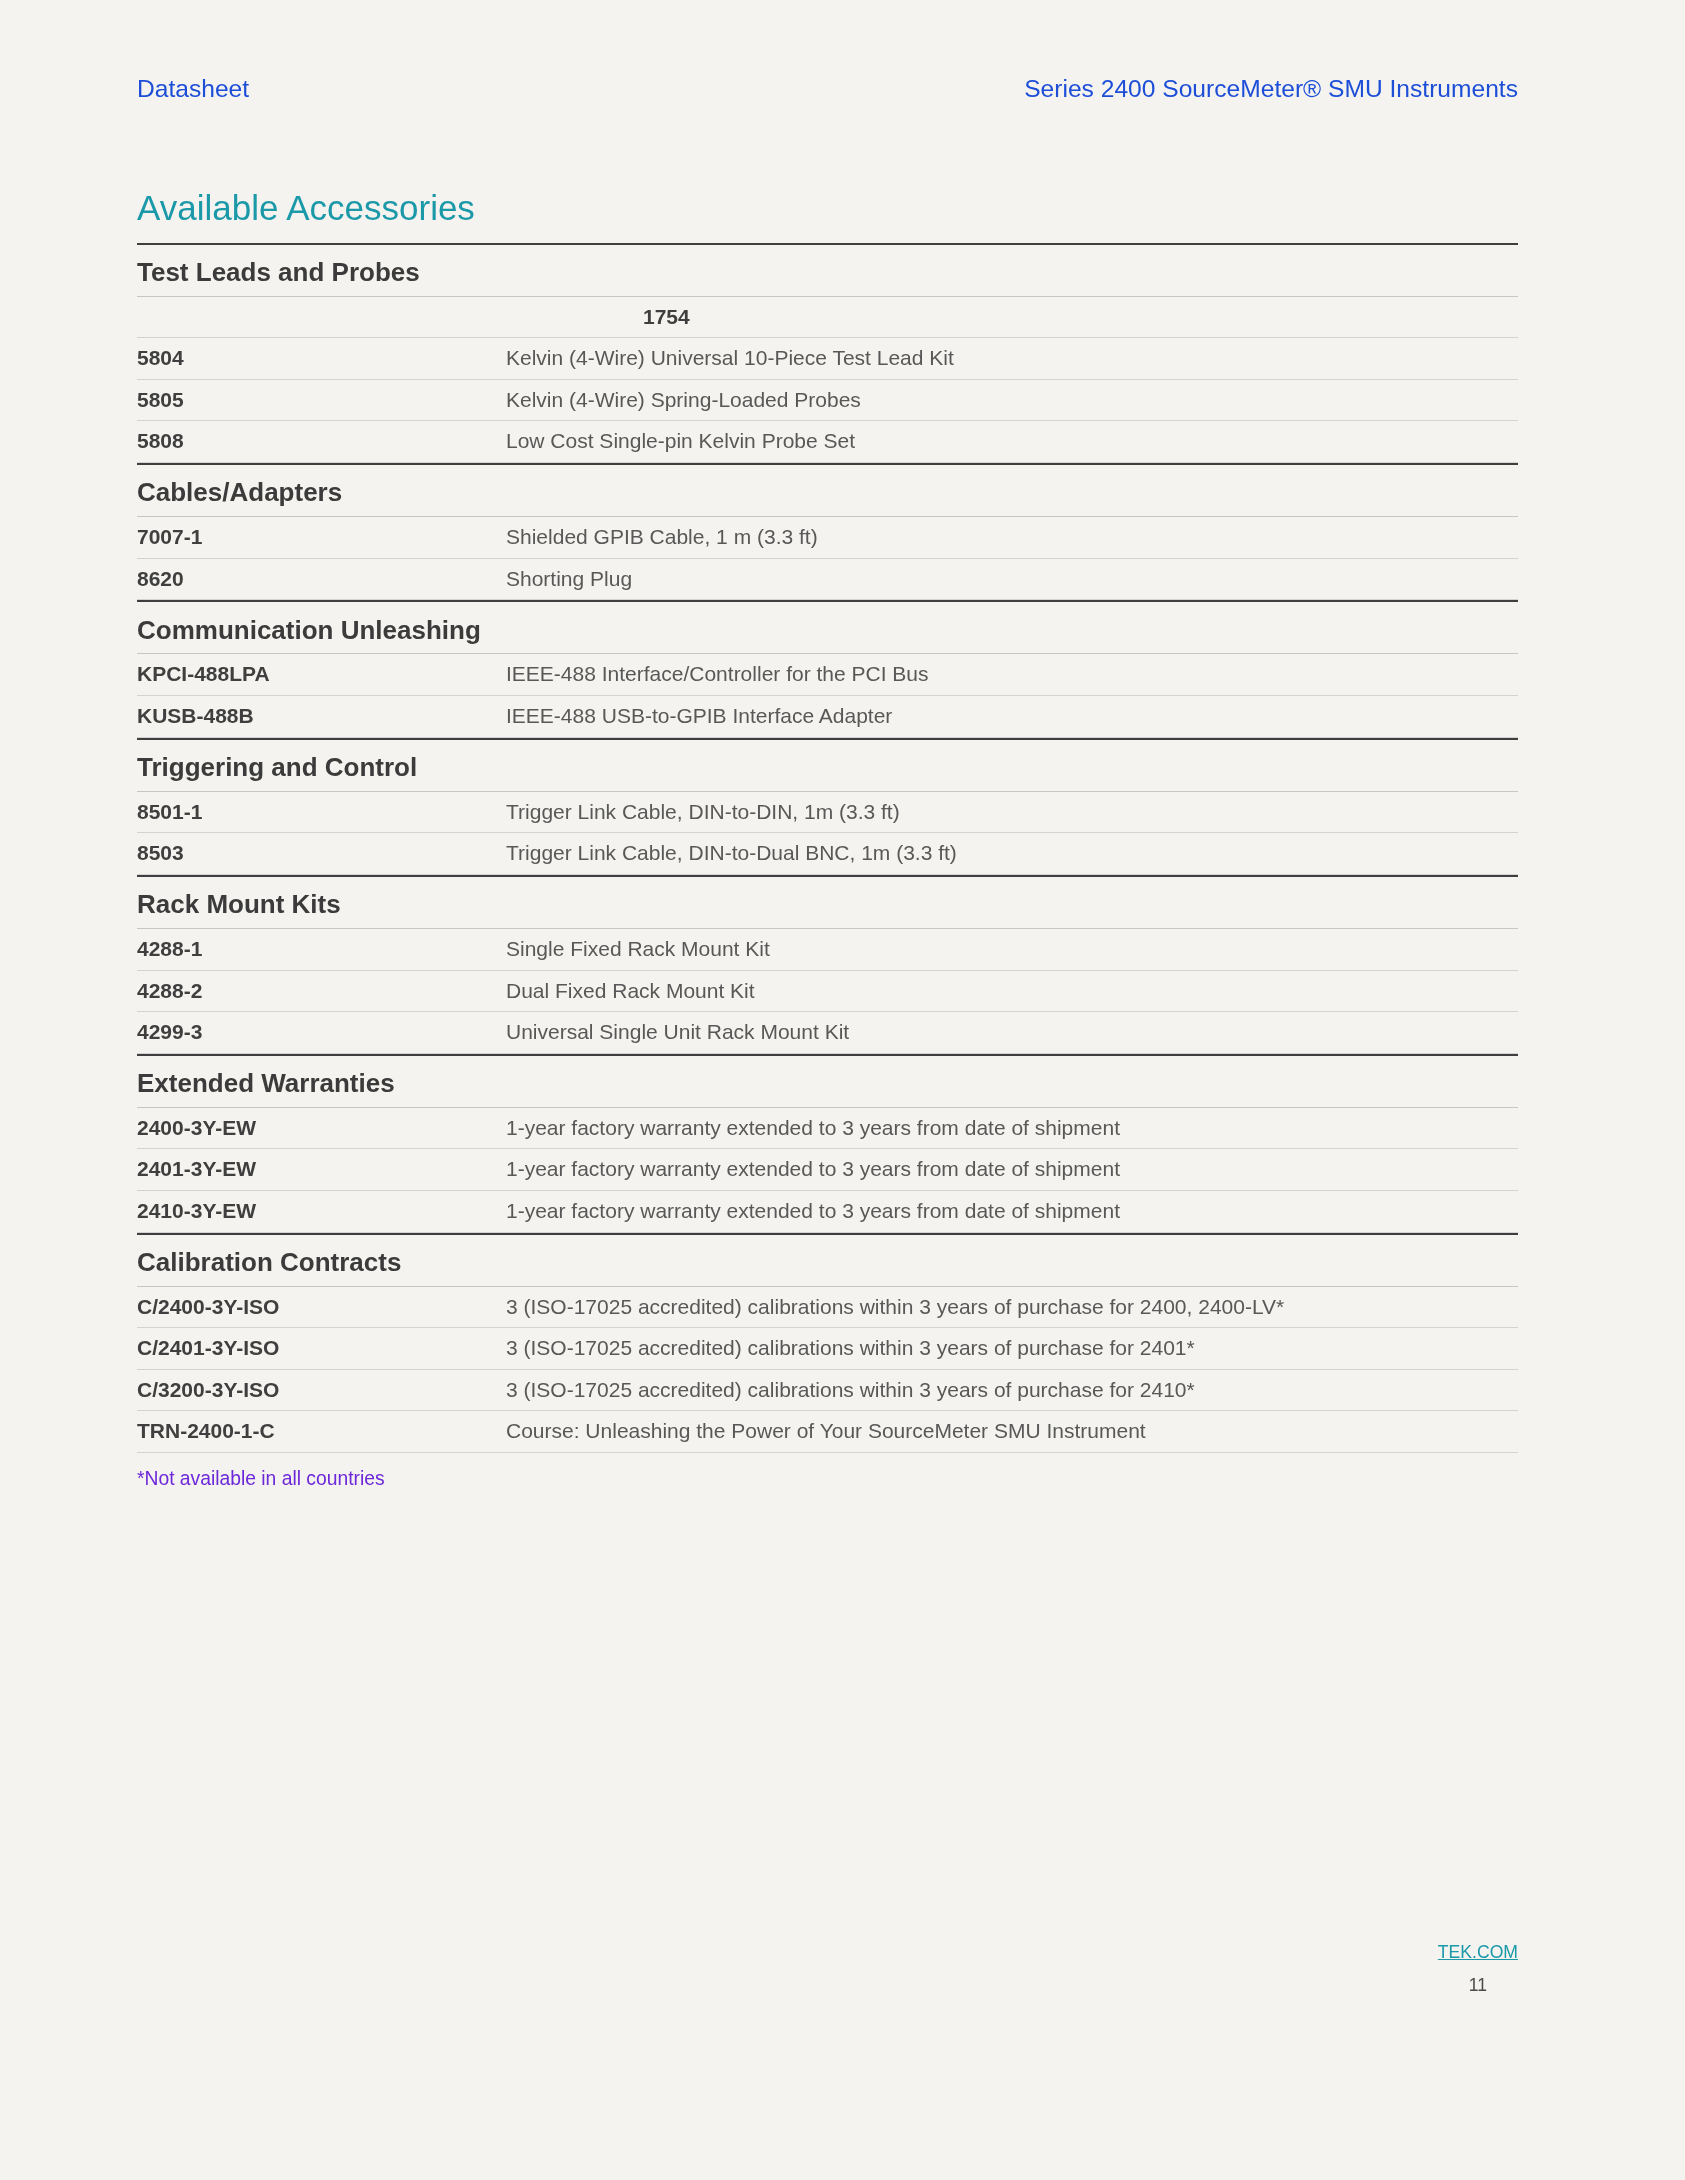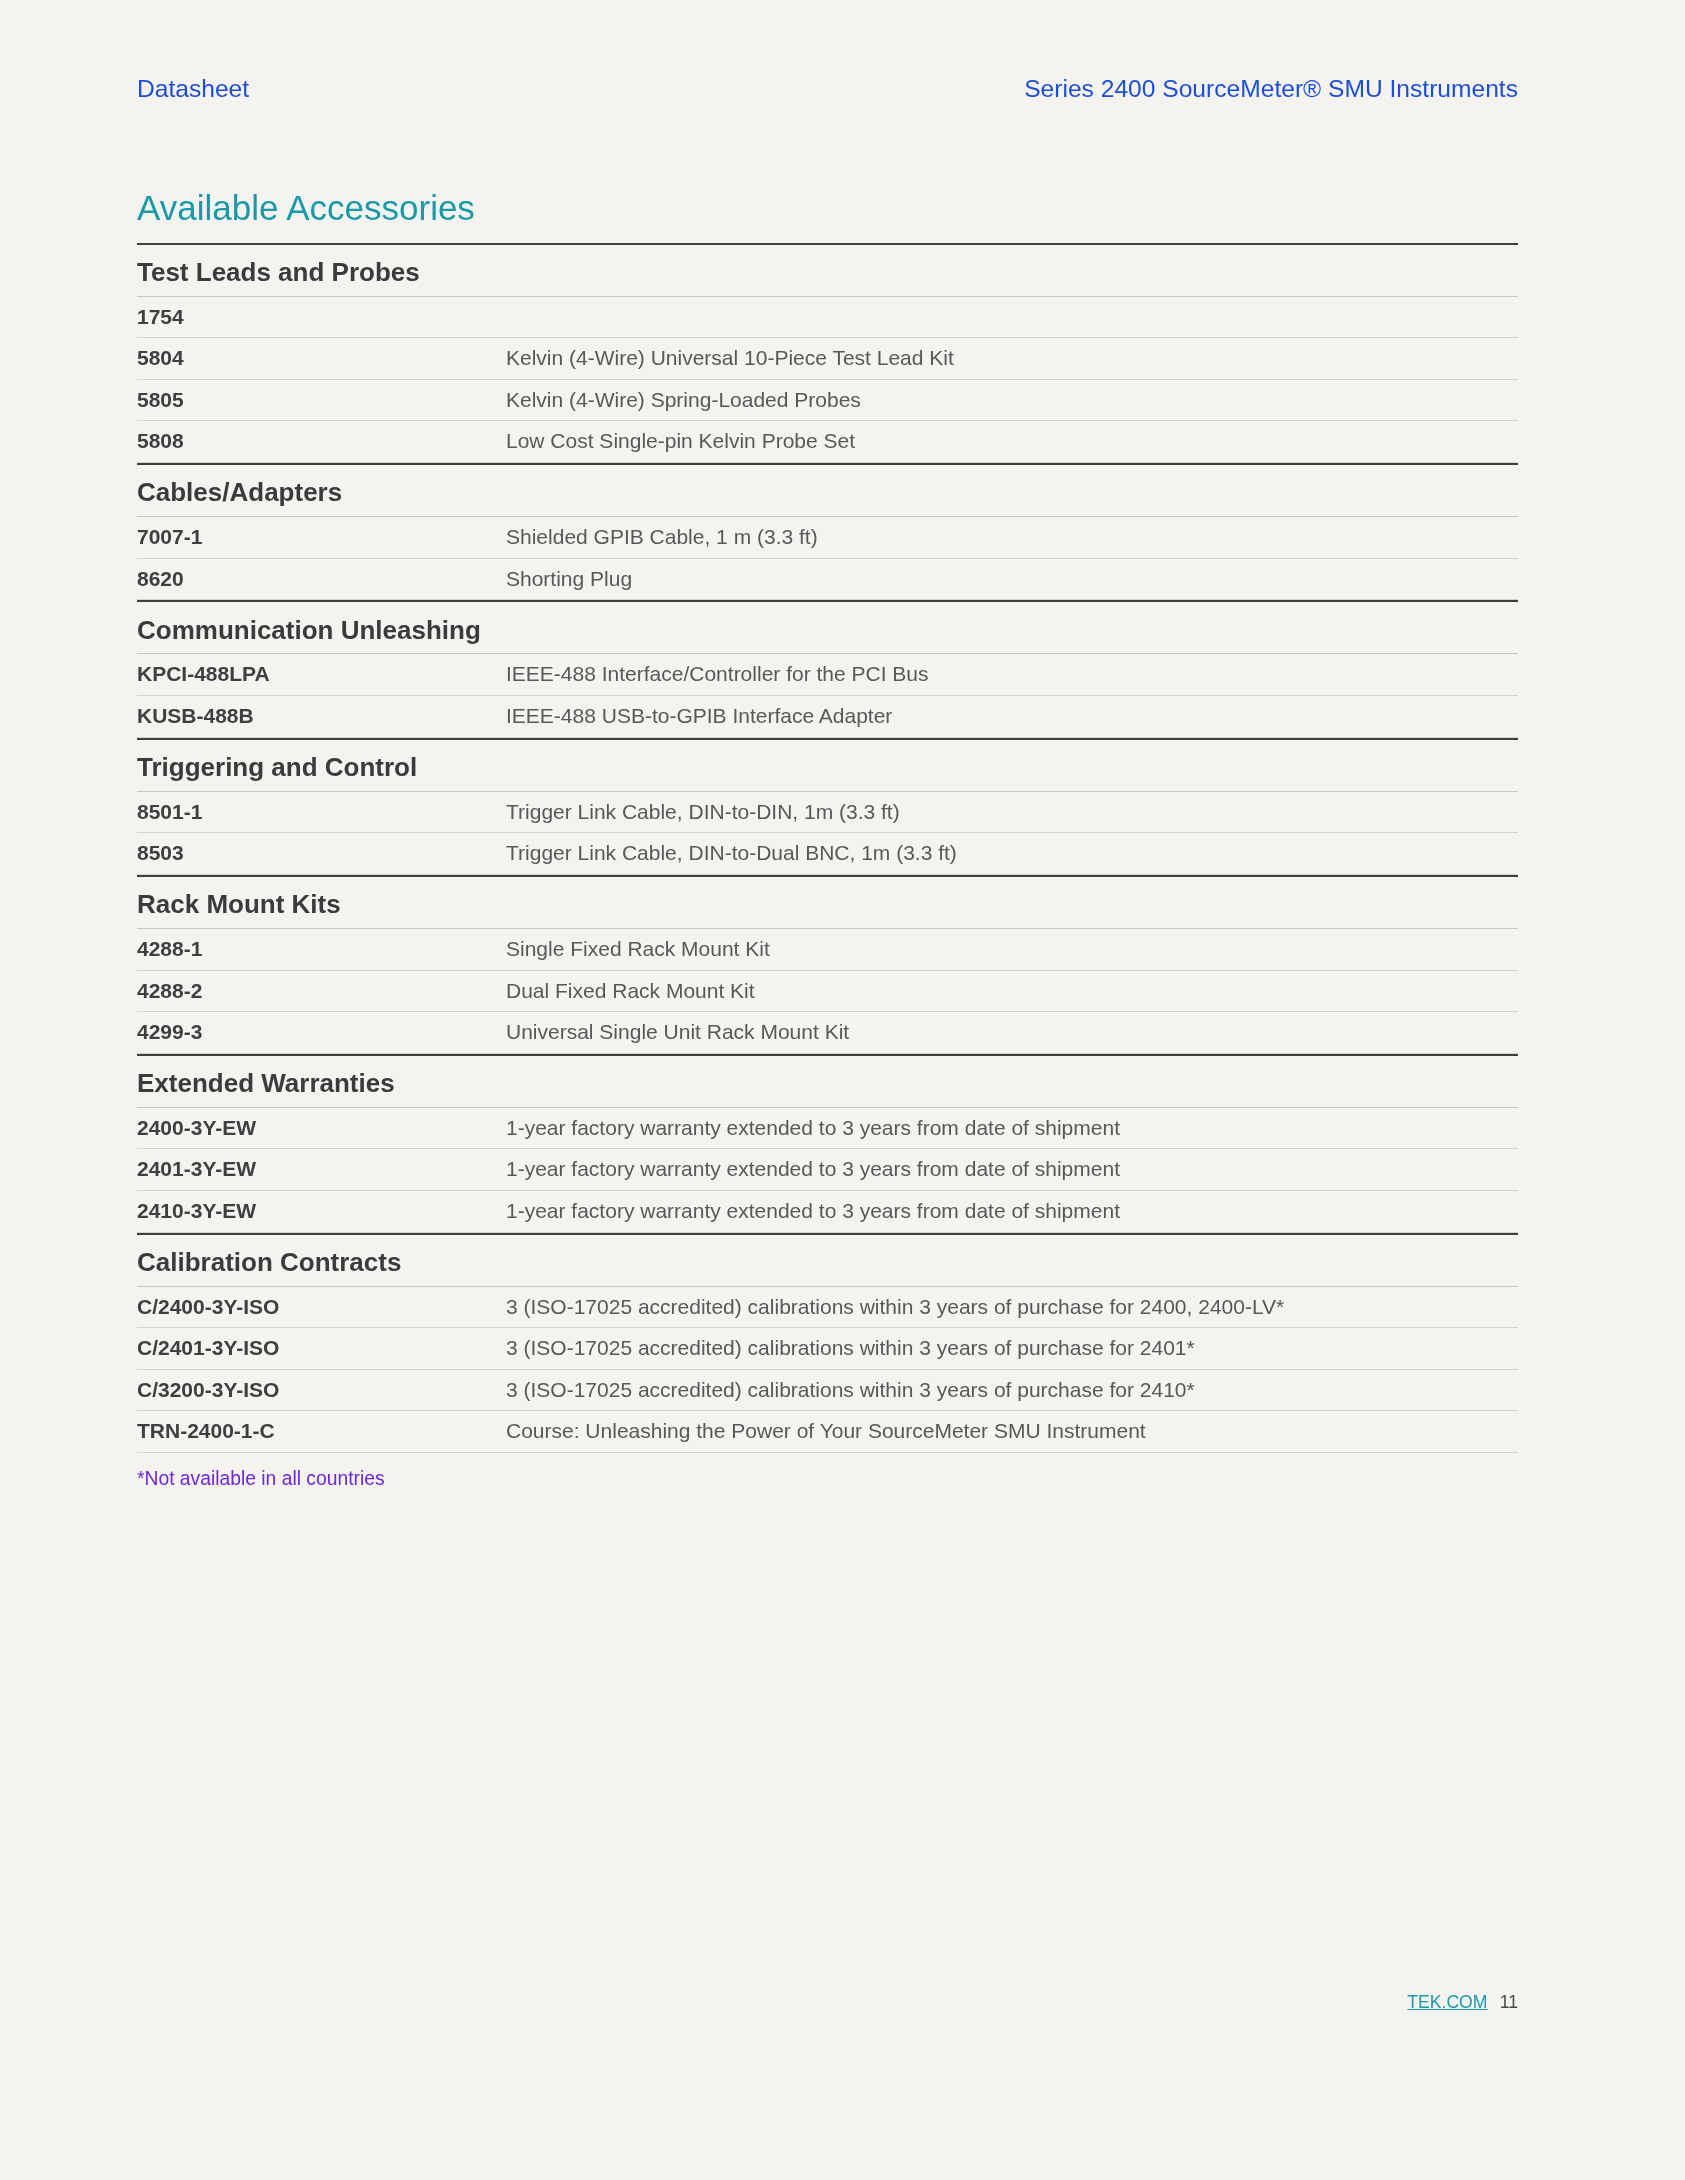--- a/index.html
+++ b/index.html
@@ -45,47 +45,49 @@
     font-weight: 700;
     color: #3b3b3b;
   }
   .row {
     display: flex;
     align-items: baseline;
     border-bottom: 0.9px solid #d3d3d3;
     padding: 8px 0;
     font-size: 21px;
     line-height: 24.6px;
+    justify-content: center;
   }
   .row .code {
     flex: 0 0 369px;
     font-weight: 700;
     color: #3f3f3f;
   }
   .row .desc {
     flex: 1 1 auto;
     font-weight: 400;
     color: #585858;
   }
   .services-heading-offset { margin-top: 26px; }
   .footnote {
     margin-top: 14px;
     font-size: 19.3px;
     line-height: 23px;
     color: #6d28d9;
   }
   .doc-footer {
     position: absolute;
-    top: 1992px;
+    top: 1942px;
     right: 167px;
     font-size: 17.6px;
     line-height: 21px;
     display: flex;
     align-items: center;
     gap: 12.3px;
+    flex-direction: column;
   }
   .doc-footer a {
     color: #1b99a9;
     text-decoration: underline;
     font-weight: 400;
     cursor: pointer;
   }
   .doc-footer .page-num { color: #4a4a4a; }
 </style>
 </head>

